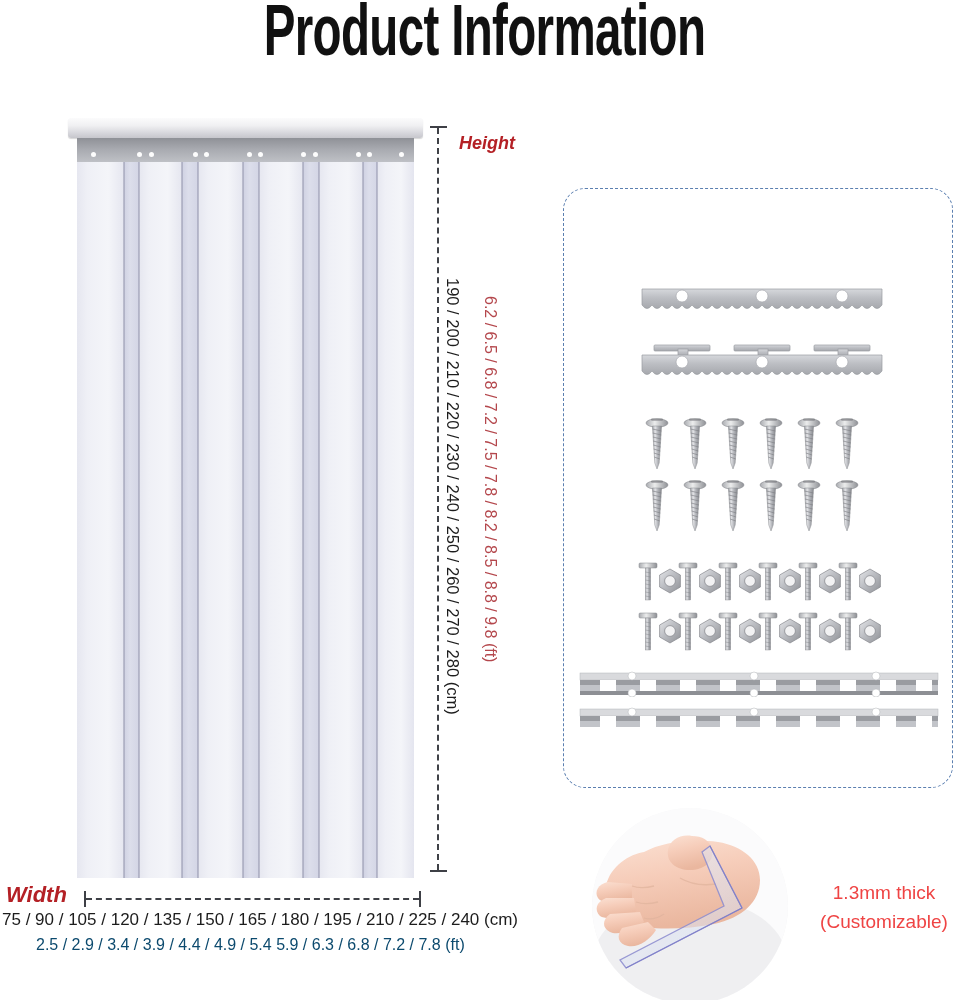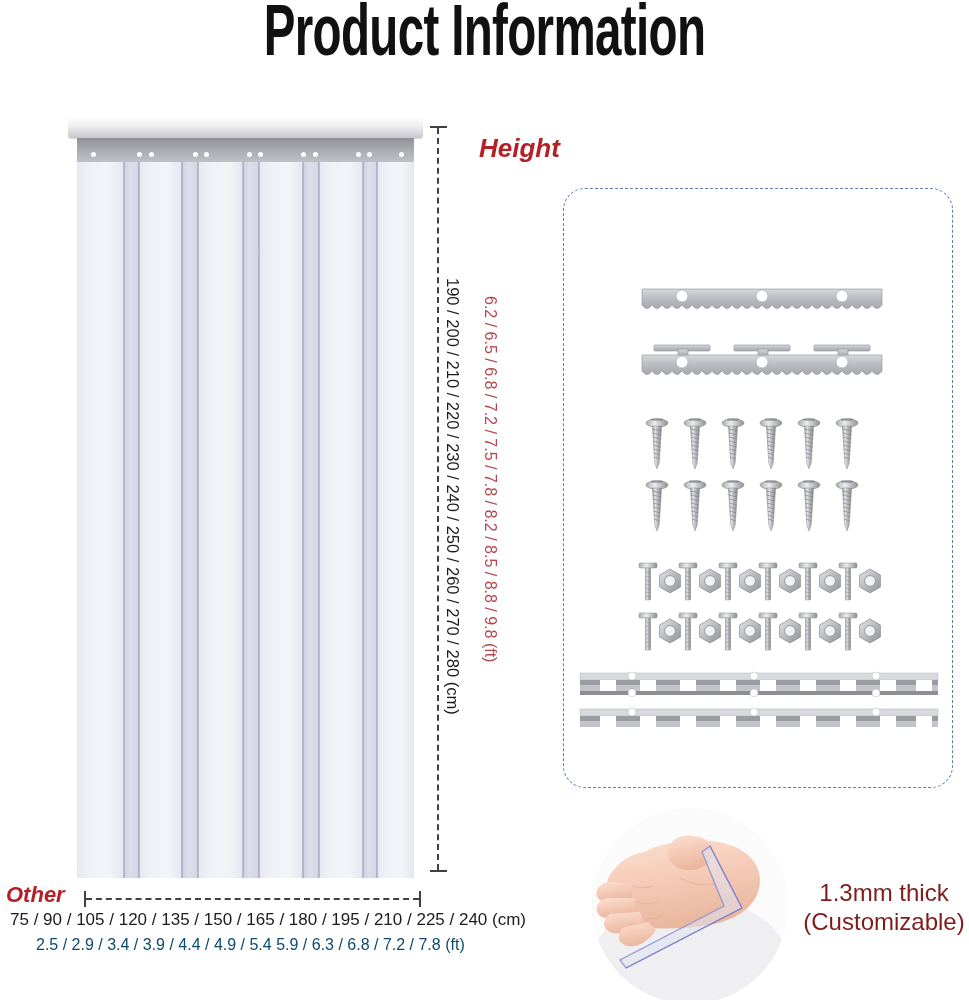--- a/index.html
+++ b/index.html
@@ -131,23 +131,23 @@
     left: -7px;
     width: 17px;
     height: 2px;
     background: #3e4046;
   }
   #height-cap-top { top: 4px; }
   #height-cap-bottom { top: 748px; }
 
   #height-label {
     position: absolute;
-    left: 479px;
+    left: 459px;
     top: 133px;
-    font-size: 26px;
+    font-size: 18px;
     font-weight: bold;
     font-style: italic;
     color: #b42025;
     white-space: nowrap;
   }
 
   #height-values-cm {
     position: absolute;
     left: 443px;
     top: 278px;
@@ -198,21 +198,21 @@
     top: -1px;
     width: 2px;
     height: 16px;
     background: #3e4046;
   }
   #width-cap-left { left: 2px; }
   #width-cap-right { left: 337px; }
 
   #width-values-cm {
     position: absolute;
-    left: 10px;
+    left: 2px;
     top: 910px;
     width: 480px;
     font-size: 17px;
     color: #1c1c1c;
     white-space: nowrap;
   }
   #width-values-ft {
     position: absolute;
     left: 36px;
     top: 936px;
@@ -273,23 +273,23 @@
     background: radial-gradient(circle at 50% 38%, #fdfdfd 0%, #f7f7f8 58%, #ececed 100%);
   }
 
   
   #thickness-caption {
     position: absolute;
     left: 800px;
     top: 878px;
     width: 168px;
     text-align: center;
-    font-size: 24px;
+    font-size: 19px;
     line-height: 29px;
-    color: #7f1d1d;
+    color: #ef4444;
   }
 </style>
 </head>
 <body>
 
 <div id="page-title">Product Information</div>
 
 <div id="note-block">
 </div>
 
@@ -338,21 +338,21 @@
 
 <div id="height-dim">
   <div class="cap-h" id="height-cap-top"></div>
   <div id="height-line"></div>
   <div class="cap-h" id="height-cap-bottom"></div>
 </div>
 <div id="height-label">Height</div>
 <div id="height-values-cm">190 / 200 / 210 / 220 / 230 / 240 / 250 / 260 / 270 / 280 (cm)</div>
 <div id="height-values-ft">6.2 / 6.5 / 6.8 / 7.2 / 7.5 / 7.8 / 8.2 / 8.5 / 8.8 / 9.8 (ft)</div>
 
-<div id="width-label">Other</div>
+<div id="width-label">Width</div>
 <div id="width-dim">
   <div class="cap-v" id="width-cap-left"></div>
   <div id="width-line"></div>
   <div class="cap-v" id="width-cap-right"></div>
 </div>
 <div id="width-values-cm">75 / 90 / 105 / 120 / 135 / 150 / 165 / 180 / 195 / 210 / 225 / 240 (cm)</div>
 <div id="width-values-ft">2.5 / 2.9 / 3.4 / 3.9 / 4.4 / 4.9 / 5.4 5.9 / 6.3 / 6.8 / 7.2 / 7.8 (ft)</div>
 
 <div id="accessories-panel">
 

